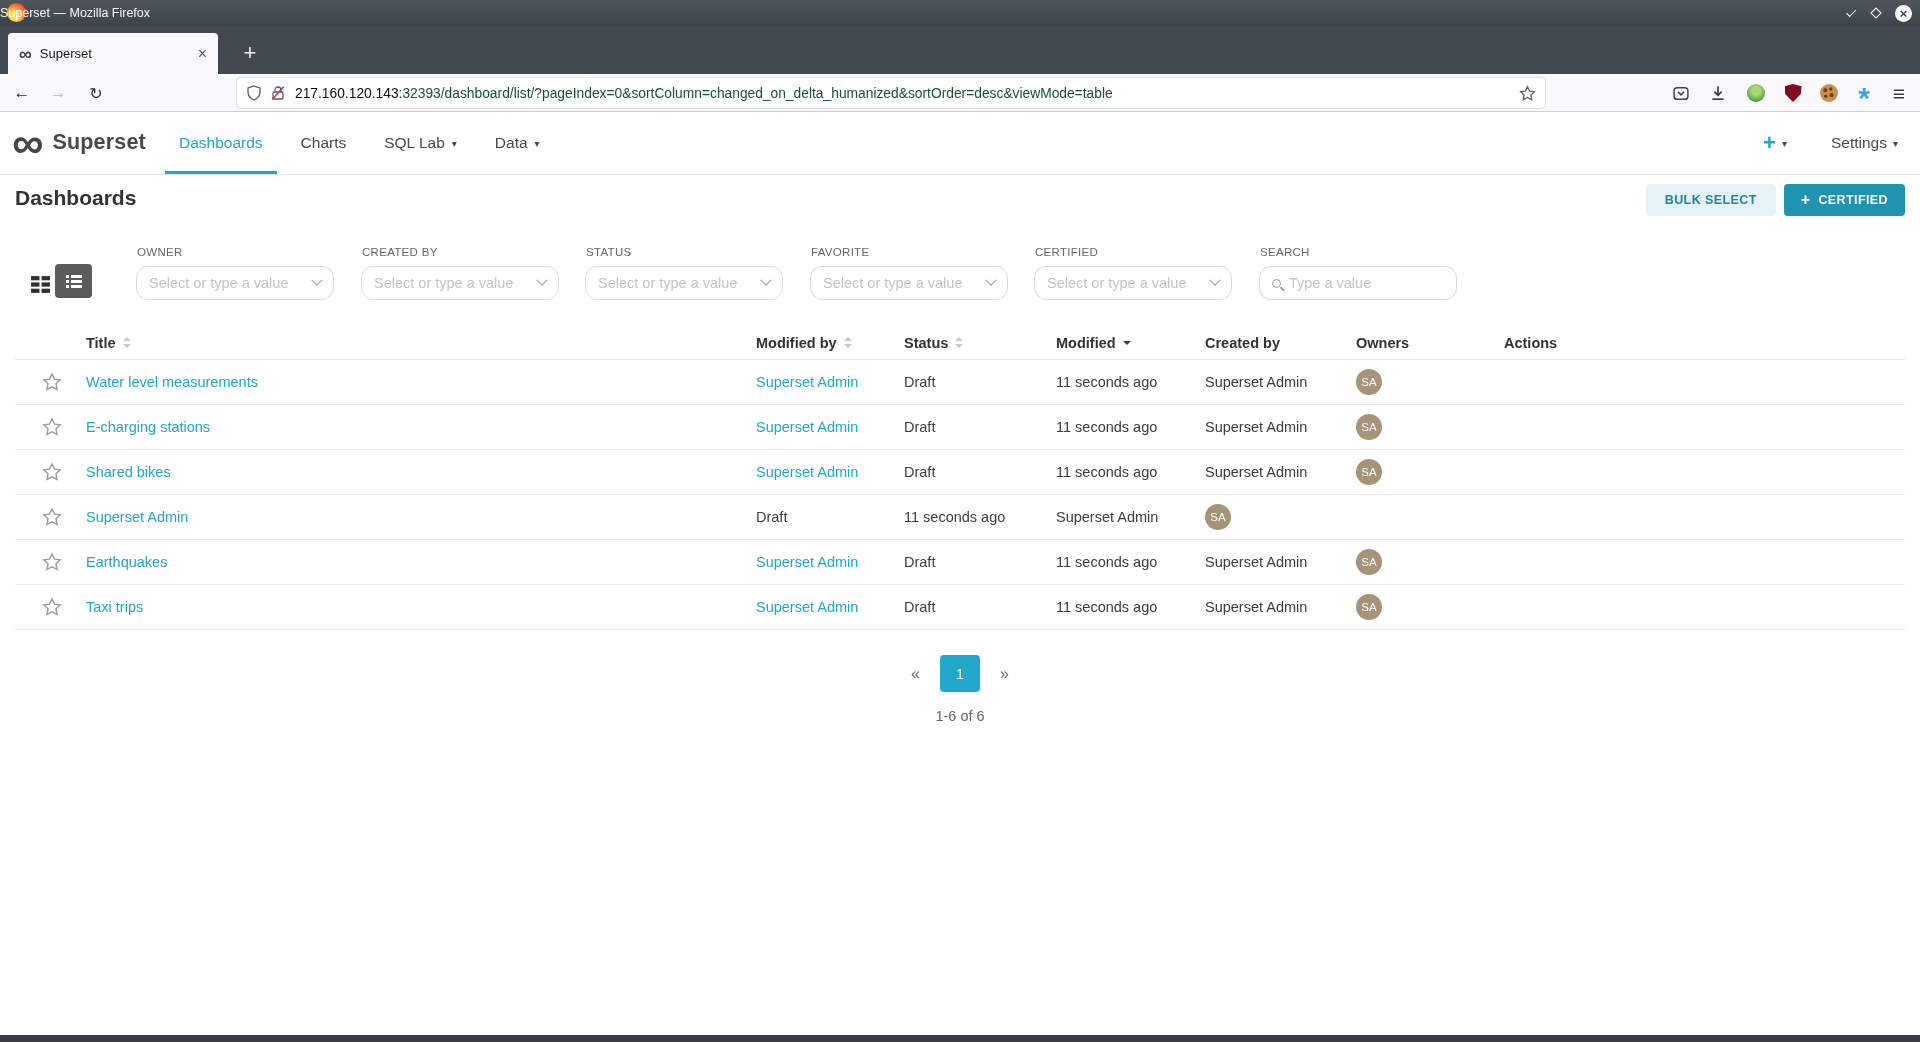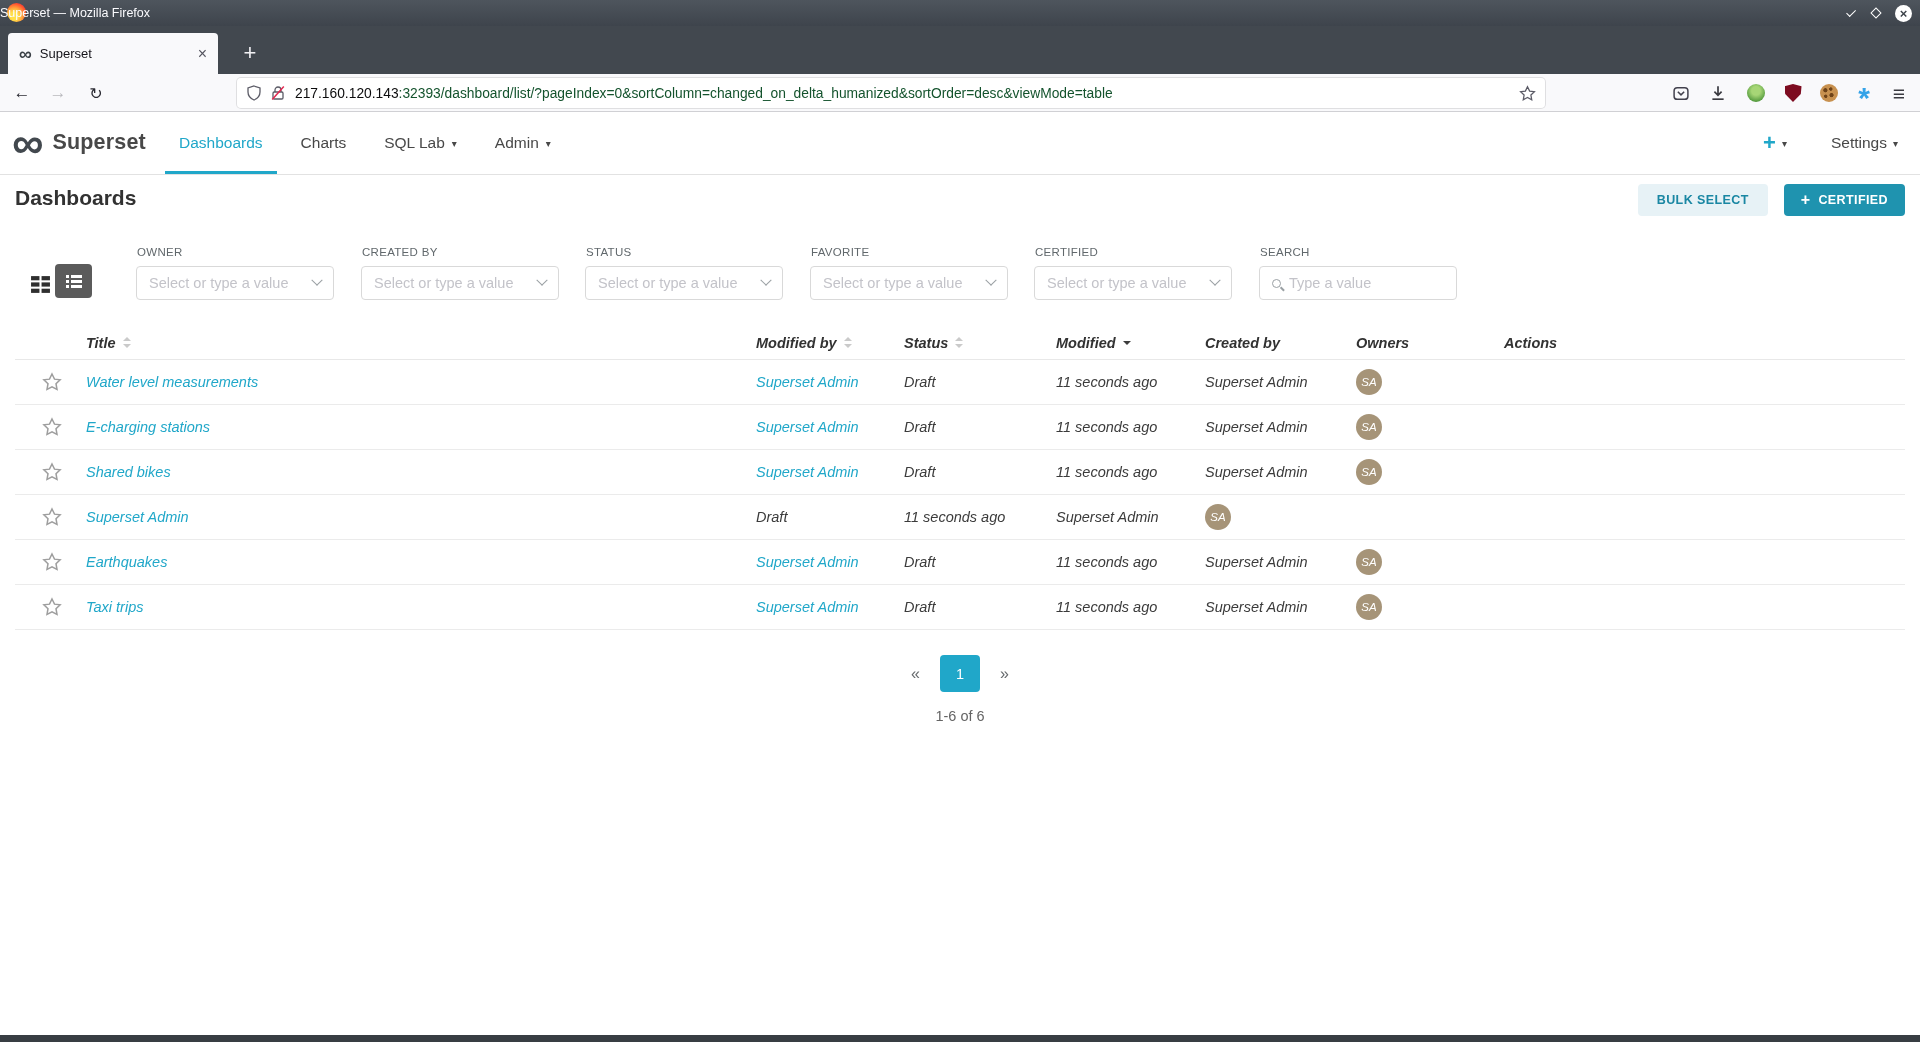--- a/index.html
+++ b/index.html
@@ -72,51 +72,51 @@
   .sp-nav-item.active::after { content:""; position:absolute; left:5px; right:5px; bottom:0;
     height:3px; background:#20a7c9; }
   .sp-nav-right { margin-left:auto; display:flex; align-items:center; height:100%; margin-right:22px; }
   .nav-plus { color:#20a7c9; font-size:22px; font-weight:bold; }
   .nav-plus-wrap .caret, .nav-settings .caret { font-size:10px; color:#484848; margin-left:6px; }
   .nav-plus-wrap { display:flex; align-items:center; margin-right:44px; }
   .nav-settings { display:flex; align-items:center; font-size:15.5px; color:#484848; }
 
   
   .page-title { position:absolute; top:186px; left:15px; font-size:21px; font-weight:bold; color:#323232; }
-  .header-buttons { position:absolute; top:184px; right:15px; display:flex; gap:16px; }
+  .header-buttons { position:absolute; top:184px; right:15px; display:flex; gap:8px; }
   .btn { height:32px; display:flex; align-items:center; border-radius:4px;
     font-size:12.5px; font-weight:bold; letter-spacing:.4px; }
   .btn-bulk { padding:0 19px; background:#e7f2f6; color:#1a87a3; }
   .btn-new { padding:0 17px; background:#1f93af; color:#fff; }
   .btn-new .plus { font-size:16px; margin-right:8px; font-weight:bold; }
 
   
   .view-toggle-card { position:absolute; top:273px; left:28px; width:24px; height:22px;
     display:flex; align-items:center; justify-content:center; }
   .view-toggle-list { position:absolute; top:264px; left:55px; width:37px; height:34px; background:#5b5b5b;
     border-radius:4px; display:flex; align-items:center; justify-content:center; }
   .filter { position:absolute; width:198px; }
   .f0{left:104px;} .f1{left:329px;} .f2{left:553px;} .f3{left:778px;} .f4{left:1002px;} .f5{left:1227px;}
   .filter-label { position:absolute; top:-20px; left:1px; font-size:11.5px; color:#61686c; letter-spacing:.3px; }
-  .filter-box { position:absolute; top:0; width:198px; height:34px; border:1px solid #d9d9d9; border-radius:4px;
+  .filter-box { position:absolute; top:0; width:198px; height:34px; border:1px solid #d9d9d9; border-radius:12px;
     background:#fff; display:flex; align-items:center; padding:0 12px; }
   .filter-ph { flex:1; font-size:14.5px; color:#c3c3c9; white-space:nowrap; overflow:hidden; }
   .dd-chevron { width:8px; height:8px; border-right:1.4px solid #9aa0a4; border-bottom:1.4px solid #9aa0a4;
     transform:rotate(45deg) translate(-2px,-2px); flex:0 0 auto; }
   .search-mag { width:9px; height:9px; border:1.6px solid #9aa0a4; border-radius:50%; position:relative; margin-right:8px; flex:0 0 auto;}
   .search-mag::after { content:""; position:absolute; width:5px; height:1.6px; background:#9aa0a4;
     transform:rotate(45deg); left:7px; top:8px; }
   .search-input { border:none; outline:none; flex:1; font-size:14.5px; color:#333; width:100%;
     font-family:"Liberation Sans", sans-serif; }
   .search-input::placeholder { color:#c3c3c9; }
   .filters-wrap { position:absolute; top:266px; left:0; width:100%; height:34px;margin-left:32px; }
 
   
   .dash-table { position:absolute; top:326px; left:15px; width:1890px; }
-  .trow { display:grid; grid-template-columns:55px 670px 148px 152px 149px 151px 148px 1fr; align-items:center;font-style:italic; }
+  .trow { display:grid; grid-template-columns:55px 670px 148px 152px 149px 151px 148px 1fr; align-items:center; }
   .thead { height:34px; border-bottom:1px solid #e8e8e8; }
   .thead .cell { font-size:14.5px; font-weight:bold; color:#323232; display:flex; align-items:center; }
   .cell { padding-left:16px; }
   .cell-star { padding-left:0; display:flex; align-items:center; justify-content:flex-end; padding-right:8px; }
   .data-row { height:45px; border-bottom:1px solid #ebebeb; }
   .row-link { font-size:14.5px; color:#20a7c9; text-decoration:none; }
   .cell-text { font-size:14.5px; color:#3b3b3b; }
   .sorters { display:inline-flex; flex-direction:column; margin-left:7px; gap:2.5px; }
   .tri-up { width:0; height:0; border-left:4px solid transparent; border-right:4px solid transparent;
     border-bottom:4.5px solid #cacaca; }
@@ -221,21 +221,21 @@
         <span>Dashboards</span>
       </div>
       <div class="sp-nav-item">
         <span>Charts</span>
       </div>
       <div class="sp-nav-item">
         <span>SQL Lab</span>
         <span class="caret">▾</span>
       </div>
       <div class="sp-nav-item">
-        <span>Admin</span>
+        <span>Data</span>
         <span class="caret">▾</span>
       </div>
     </div>
     <div class="sp-nav-right">
       <div class="nav-plus-wrap">
         <span class="nav-plus">+</span>
         <span class="caret">▾</span>
       </div>
       <div class="nav-settings">
         <span>Settings</span>

